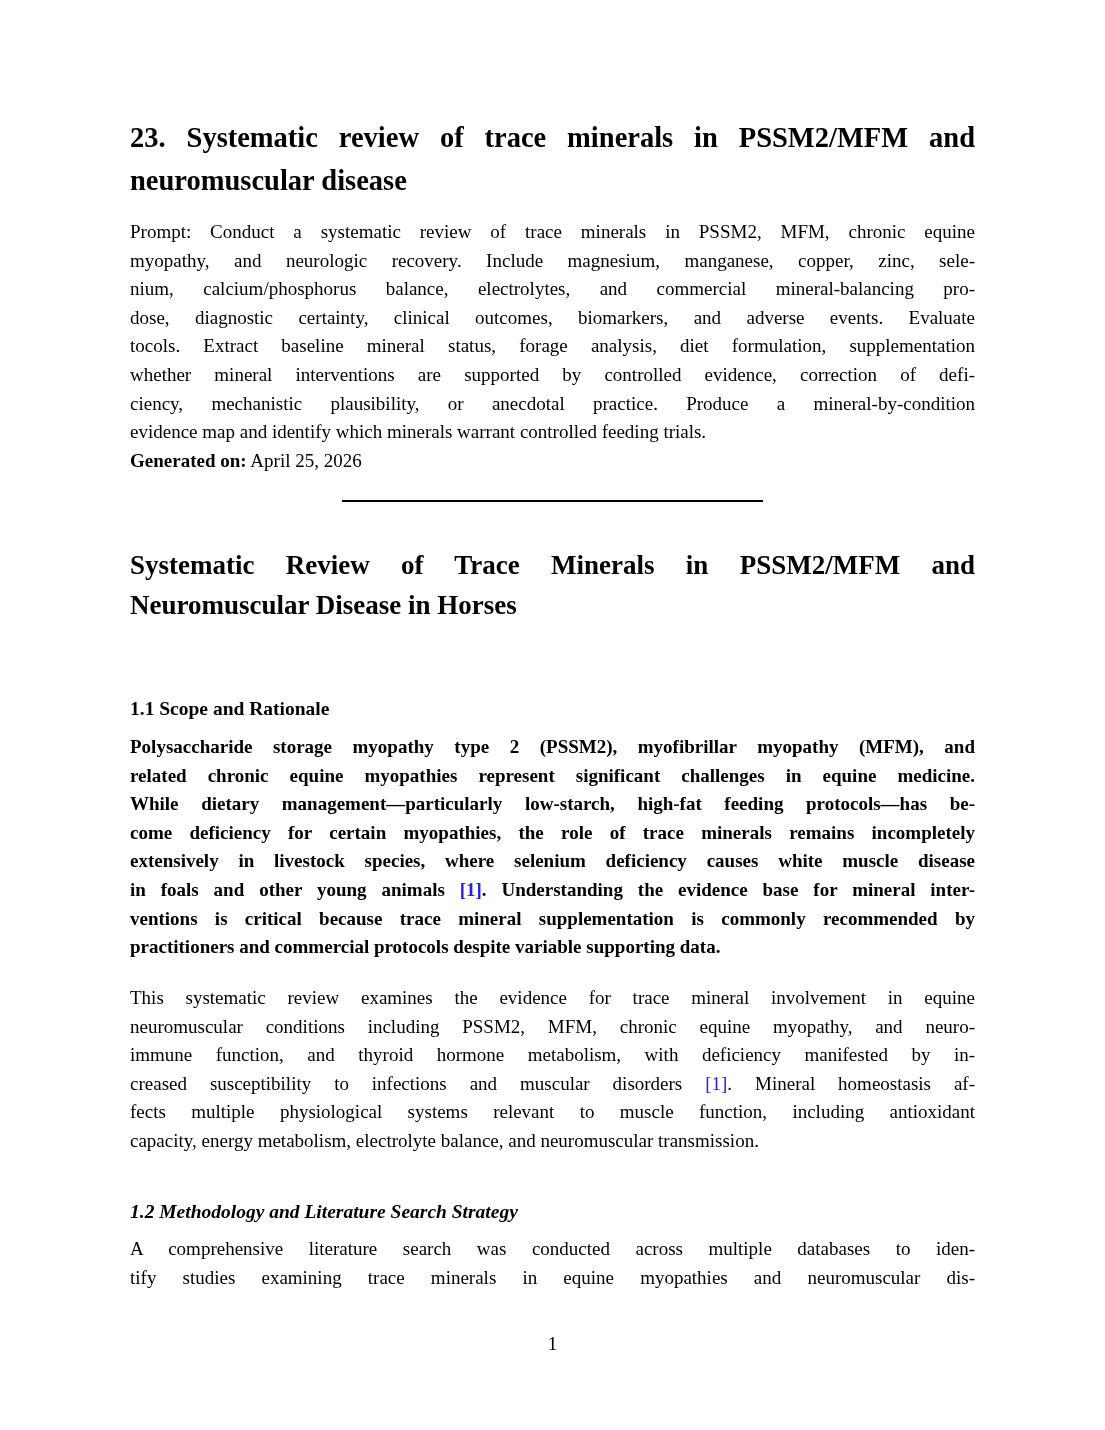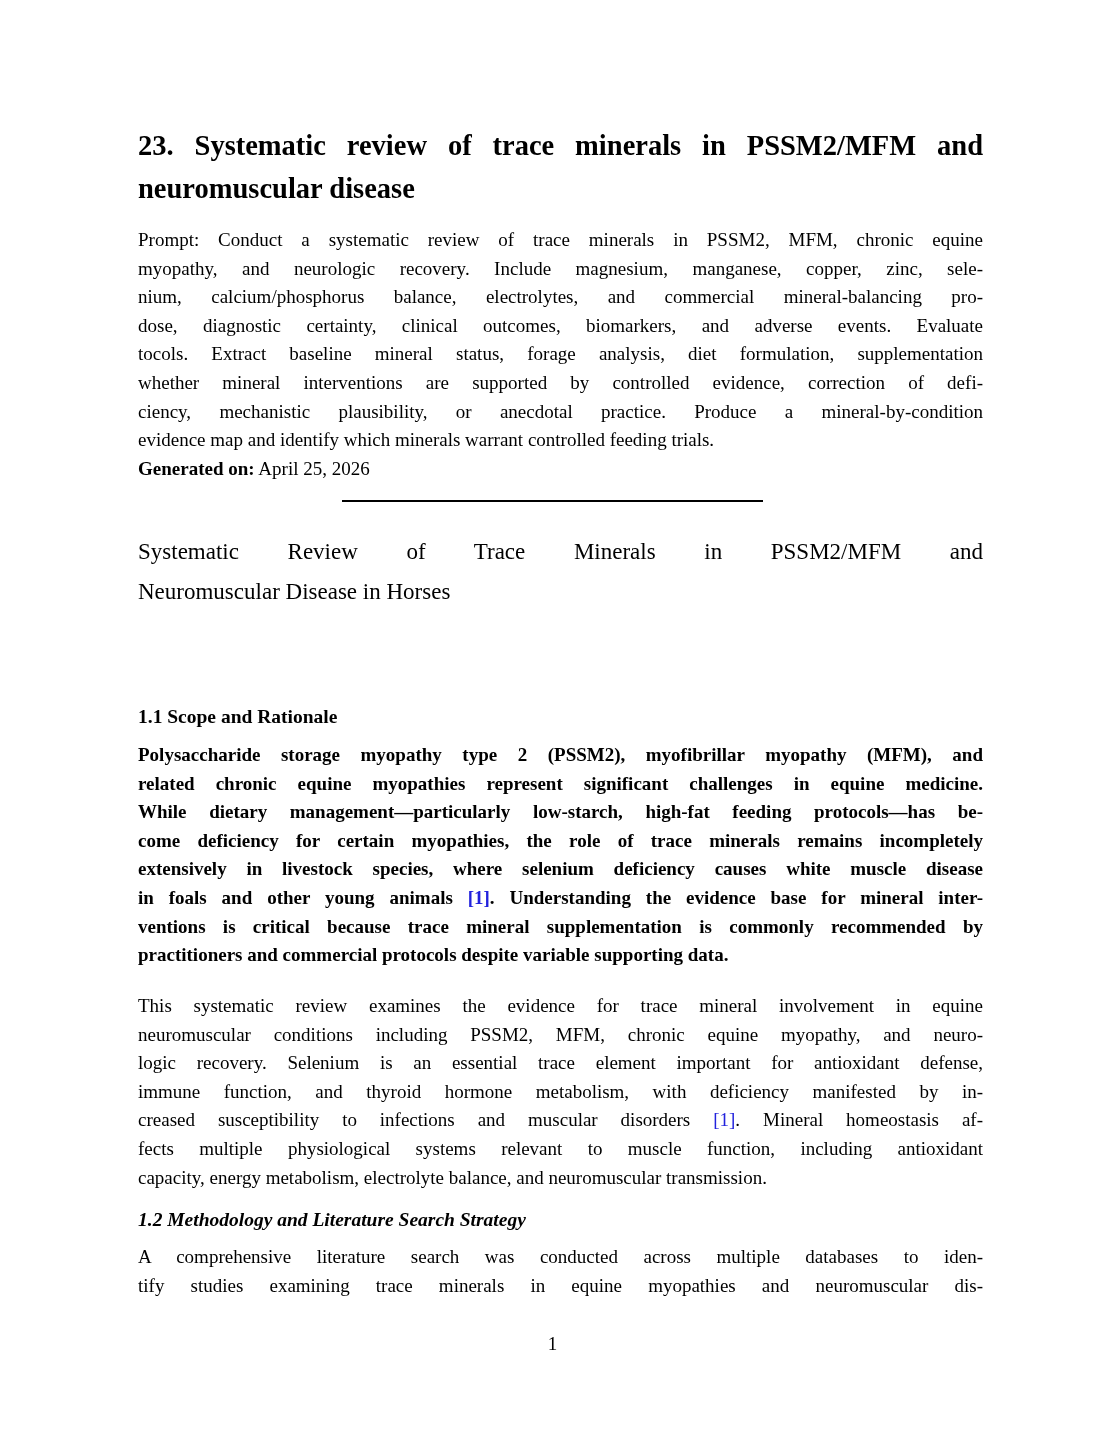--- a/index.html
+++ b/index.html
@@ -15,21 +15,21 @@
     overflow: hidden;
     font-family: "Liberation Serif", "DejaVu Serif", serif;
     color: #000000;
   }
   .blk {
     position: absolute;
     left: 130px;
     width: 845px;
     font-size: 19px;
     line-height: 28.6px;
-    margin: 8px;
+    margin: 0;
     font-weight: normal;
   }
   .tline {  }
   .just {
     text-align: justify;
     text-align-last: justify;
     text-justify: inter-word;
   }
   .doc-title {
     top: 116px;
@@ -41,24 +41,24 @@
   .generated{ top: 447px; }
   .rule {
     position: absolute;
     top: 500px;
     left: 342px;
     width: 421px;
     height: 1.6px;
     background: #000000;
   }
   .article-title {
-    top: 524px;
-    font-size: 23px;
+    top: 545px;
+    font-size: 27px;
     line-height: 40px;
-    font-weight: normal;
+    font-weight: bold;
   }
   .sec-heading {
     top: 648px;
     font-size: 22.5px;
     line-height: 30px;
     font-weight: bold;
   }
   .sub-heading {
     font-size: 19.5px;
     line-height: 26px;
@@ -128,21 +128,20 @@
       <div class="tline just">come deficiency for certain myopathies, the role of trace minerals remains incompletely</div>
       <div class="tline just">extensively in livestock species, where selenium deficiency causes white muscle disease</div>
       <div class="tline just">in foals and other young animals <a class="cite">[1]</a>. Understanding the evidence base for mineral inter-</div>
       <div class="tline just">ventions is critical because trace mineral supplementation is commonly recommended by</div>
       <div class="tline">practitioners and commercial protocols despite variable supporting data.</div>
     </div>
 
   <div class="blk para2">
       <div class="tline just">This systematic review examines the evidence for trace mineral involvement in equine</div>
       <div class="tline just">neuromuscular conditions including PSSM2, MFM, chronic equine myopathy, and neuro-</div>
-      <div class="tline just">logic recovery. Selenium is an essential trace element important for antioxidant defense,</div>
       <div class="tline just">immune function, and thyroid hormone metabolism, with deficiency manifested by in-</div>
       <div class="tline just">creased susceptibility to infections and muscular disorders <a class="cite">[1]</a>. Mineral homeostasis af-</div>
       <div class="tline just">fects multiple physiological systems relevant to muscle function, including antioxidant</div>
       <div class="tline">capacity, energy metabolism, electrolyte balance, and neuromuscular transmission.</div>
     </div>
 
   <h3 class="blk sub-heading sub12">1.2 Methodology and Literature Search Strategy</h3>
 
   <div class="blk para3">
       <div class="tline just">A comprehensive literature search was conducted across multiple databases to iden-</div>

